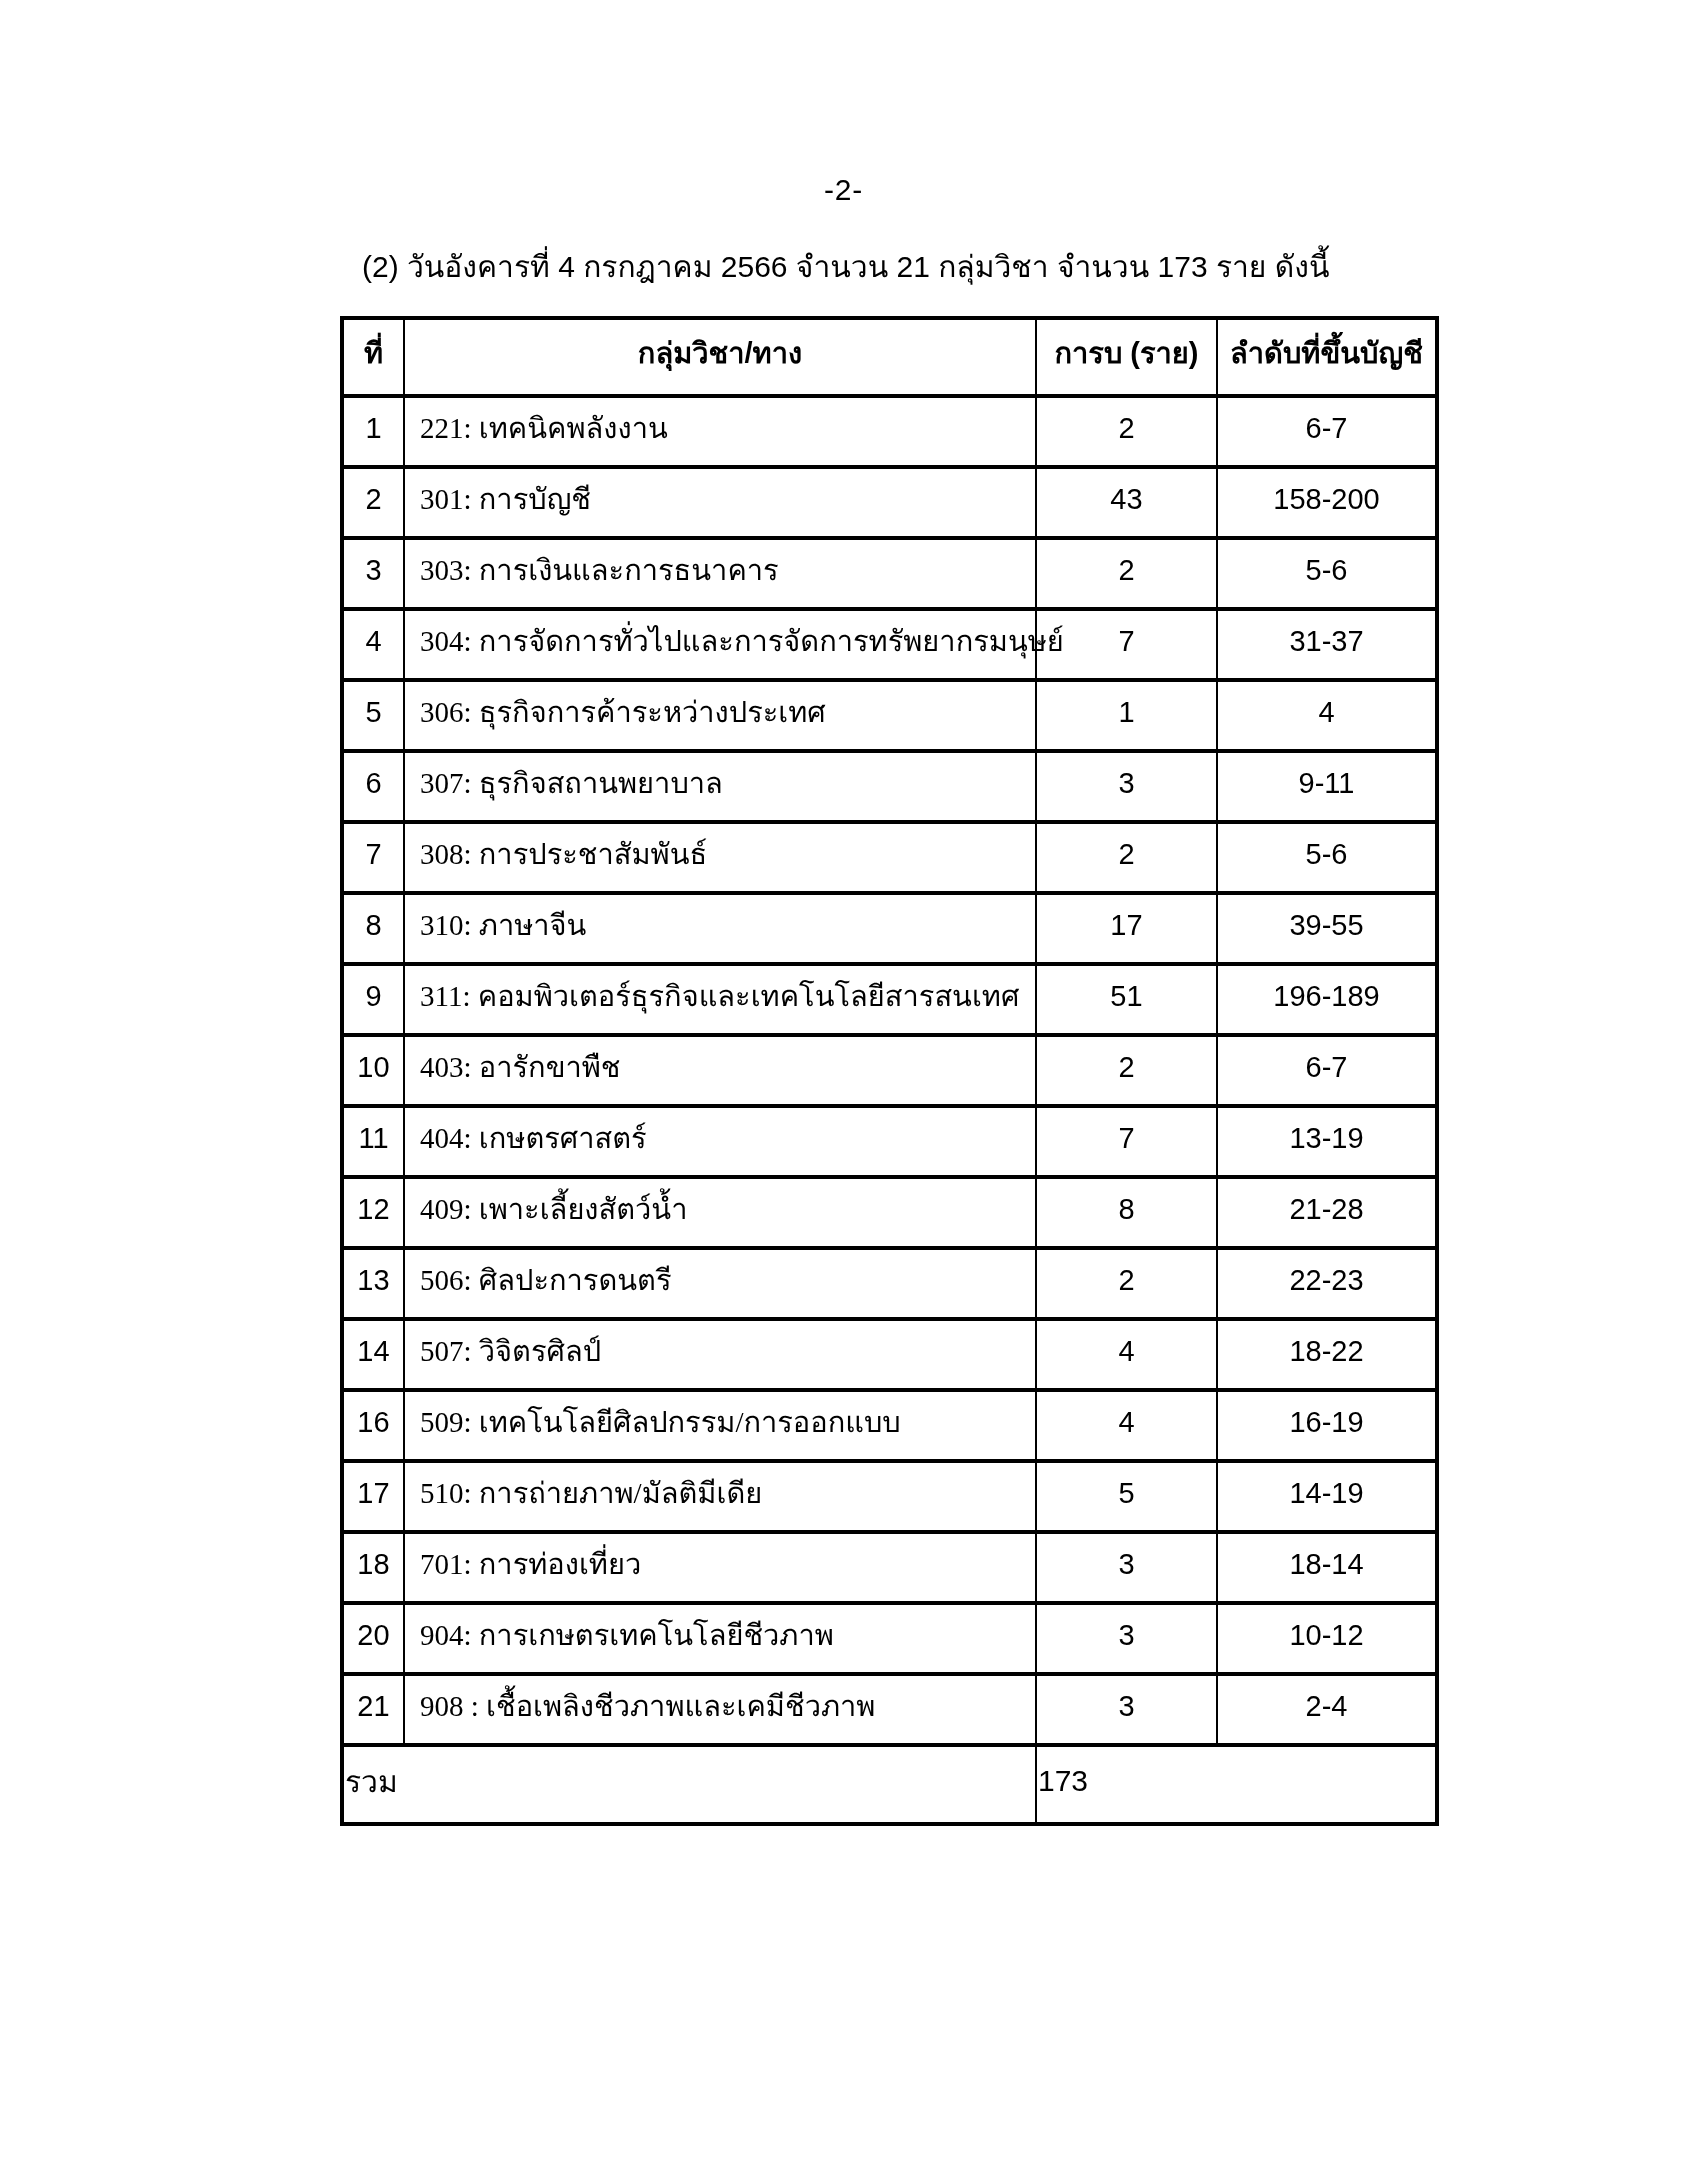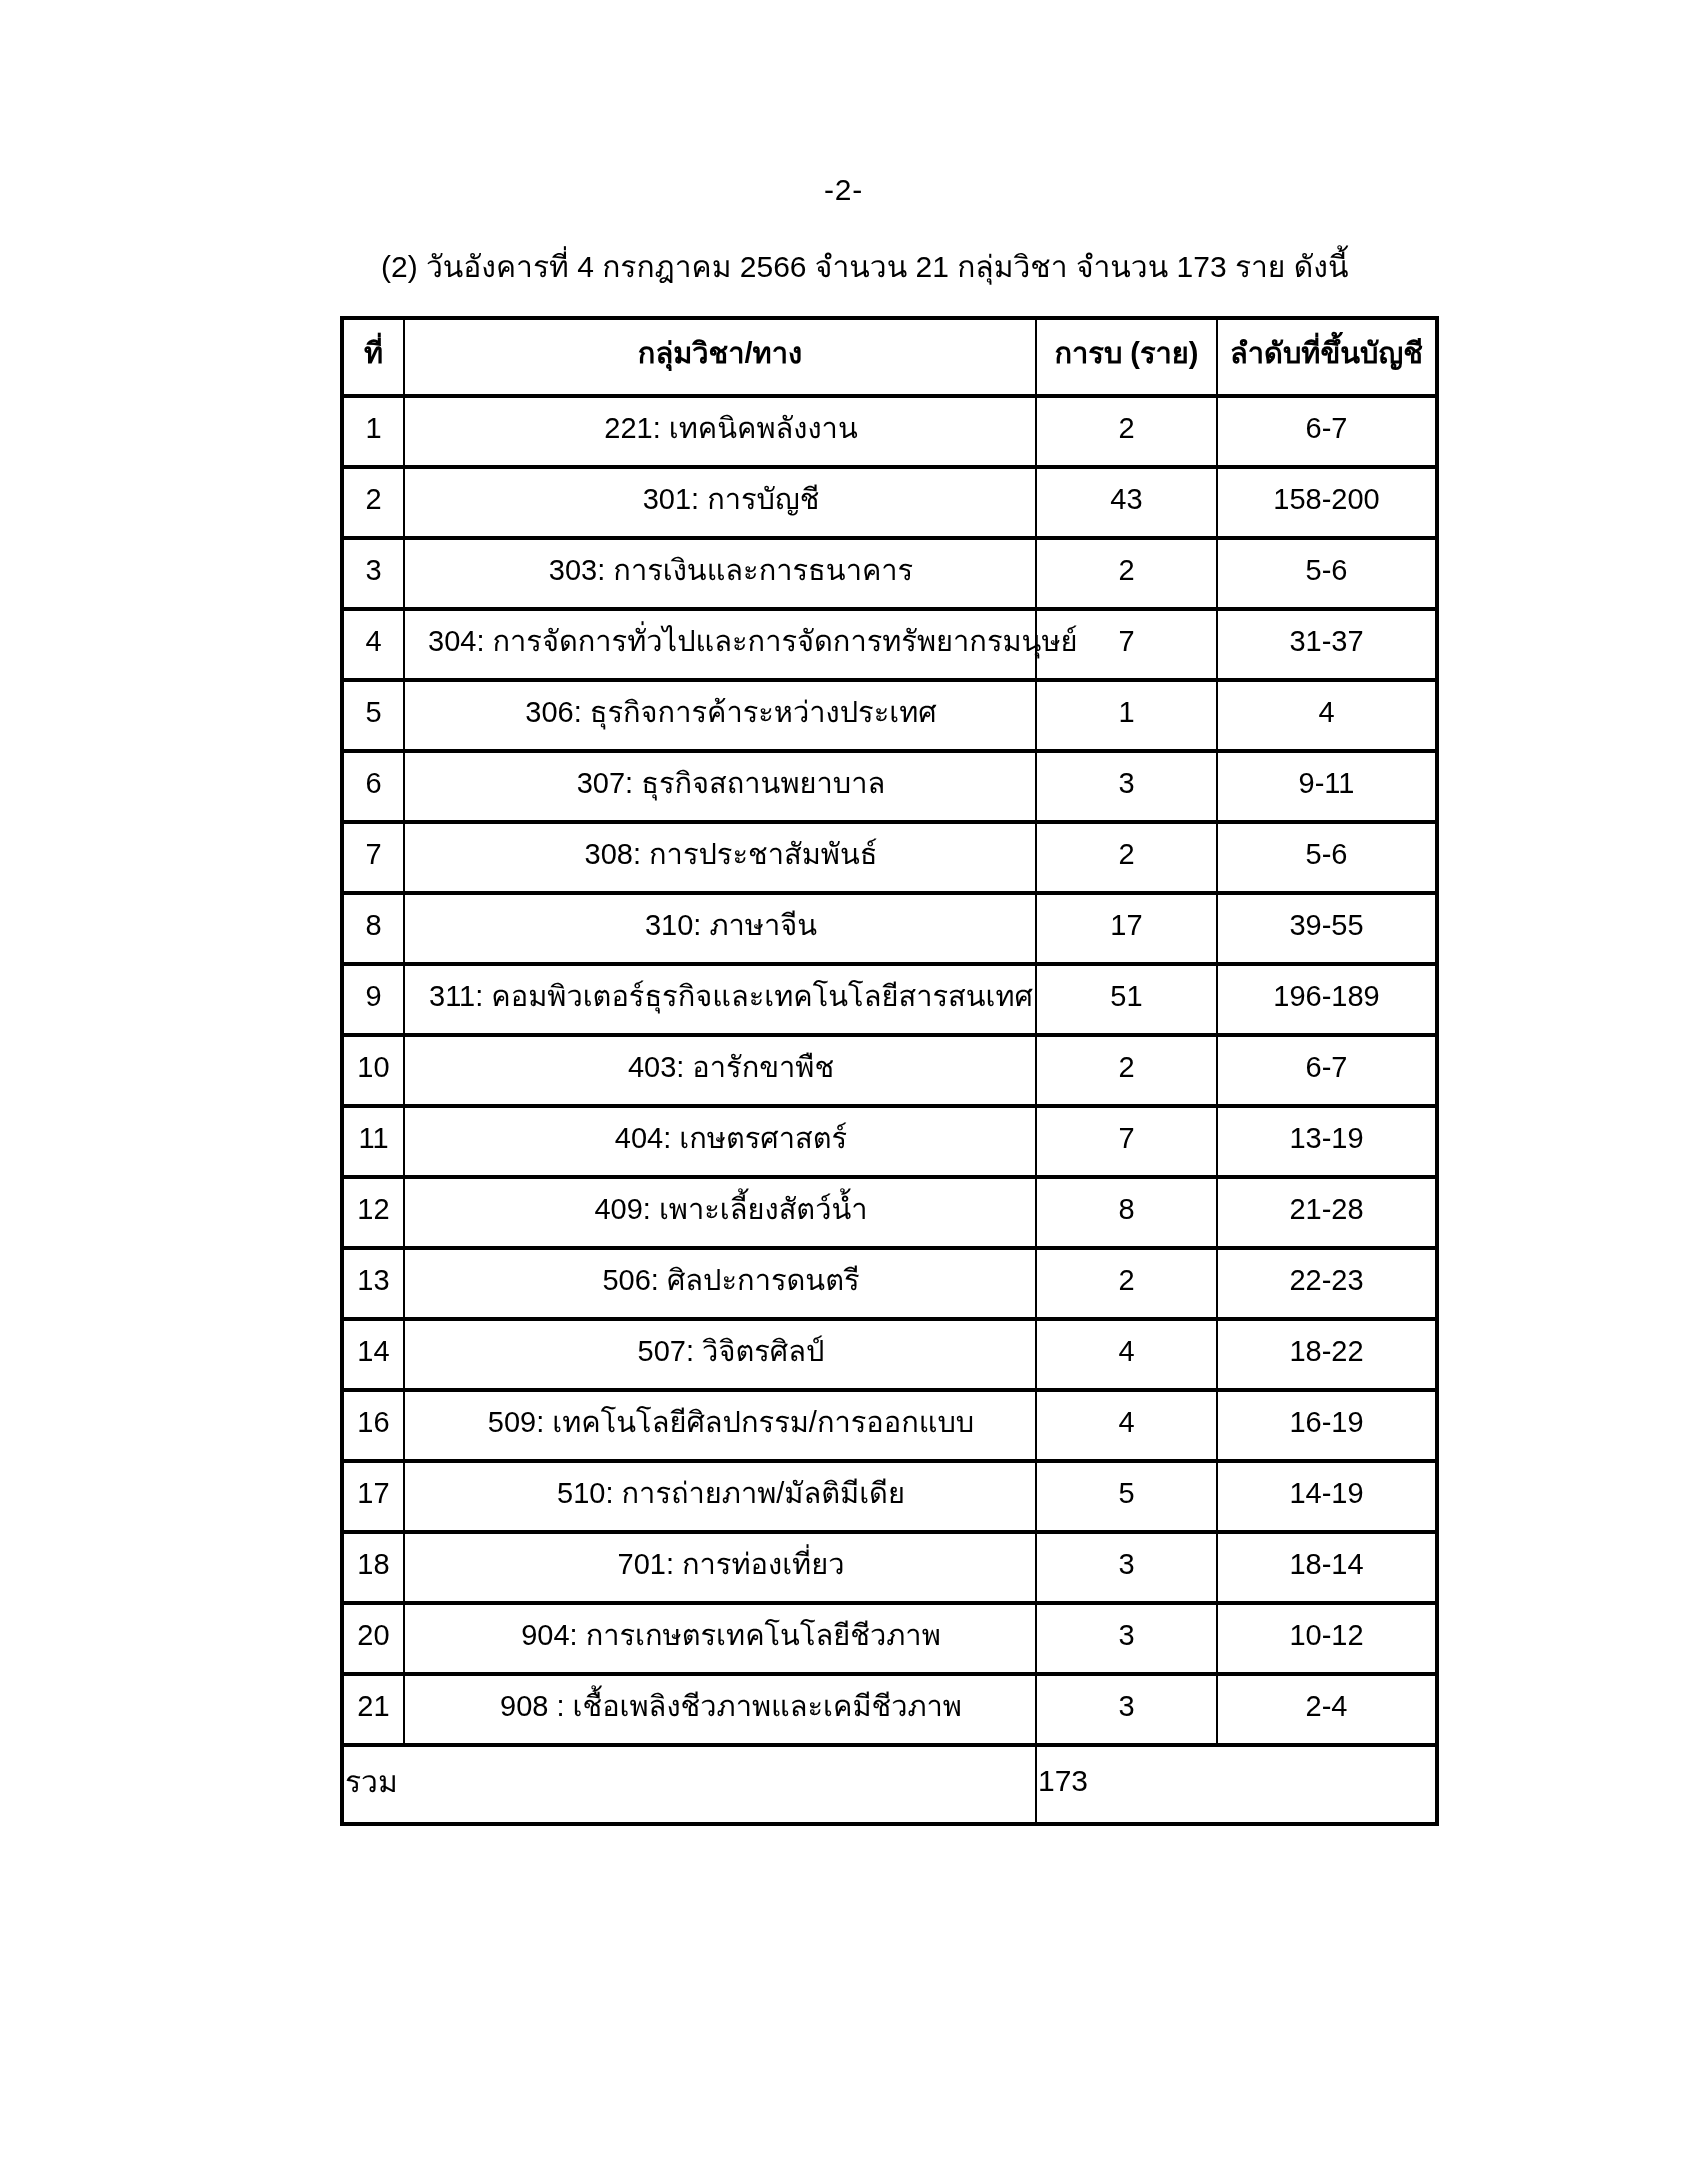--- a/index.html
+++ b/index.html
@@ -19,21 +19,21 @@
     top: 173px;
     left: 0;
     width: 1687px;
     text-align: center;
     font-size: 30px;
     letter-spacing: 0.7px;
   }
   .intro-line {
     position: absolute;
     top: 243px;
-    left: 381px;
+    left: 362px;
     font-size: 30px;
     white-space: nowrap;
   }
   table.subject-table {
     position: absolute;
     left: 340px;
     top: 316px;
     width: 1094px;
     border-collapse: collapse;
     table-layout: fixed;
@@ -57,22 +57,23 @@
     padding-bottom: 9.3px;
   }
   .subject-table tbody td {
     height: 58px;
     padding-bottom: 8px;
   }
   .subject-table .cell-index {
     text-align: center;
   }
   .subject-table .cell-subject-group {
-    text-align: center;
-    padding-left: 23px;
+    text-align: left;
+    padding-left: 15px;
+    font-family: Liberation Serif, serif;
   }
   .subject-table .cell-count,
   .subject-table .cell-rank {
     text-align: center;
   }
   .subject-table tfoot td {
     height: 66px;
     text-align: left;
     padding-bottom: 8px;
     font-size: 30px;

